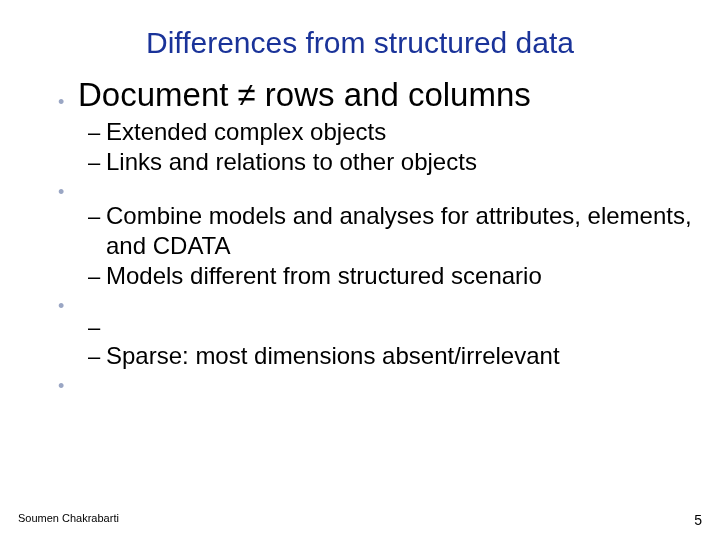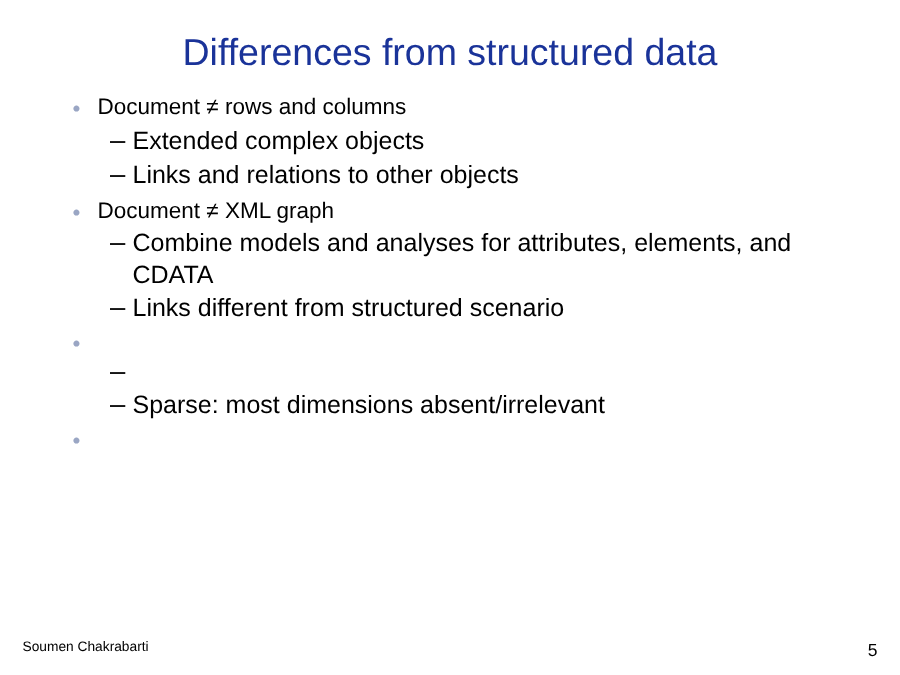--- a/index.html
+++ b/index.html
@@ -40,37 +40,37 @@
     color: #9aa6c4;
     font-size: 18px;
     line-height: 1;
     width: 20px;
     flex: 0 0 20px;
     text-align: left;
     position: relative;
     top: 2px;
   }
   .bullet-text {
-    font-size: 18px;
+    font-size: 33px;
     line-height: 1.25;
   }
   .sub-row {
     display: flex;
     align-items: baseline;
     margin-left: 30px;
     margin-top: 0px;
   }
   .sub-dash {
     color: #000000;
     font-size: 22px;
     width: 18px;
     flex: 0 0 18px;
   }
   .sub-text {
-    font-size: 20px;
+    font-size: 24px;
     line-height: 1.25;
   }
   .footer {
     position: absolute;
     bottom: 12px;
     left: 18px;
     right: 18px;
     display: flex;
     justify-content: space-between;
     align-items: flex-start;
@@ -98,29 +98,28 @@
       <span class="sub-dash">–</span>
       <span class="sub-text">Extended complex objects</span>
     </div>
     <div class="sub-row">
       <span class="sub-dash">–</span>
       <span class="sub-text">Links and relations to other objects</span>
     </div>
 
     <div class="bullet-row">
       <span class="bullet-dot">•</span>
-      <span class="bullet-text">Document ≠ XML graph</span>
     </div>
     <div class="sub-row">
       <span class="sub-dash">–</span>
       <span class="sub-text">Combine models and analyses for attributes, elements, and CDATA</span>
     </div>
     <div class="sub-row">
       <span class="sub-dash">–</span>
-      <span class="sub-text">Links different from structured scenario</span>
+      <span class="sub-text">Models different from structured scenario</span>
     </div>
 
     <div class="bullet-row">
       <span class="bullet-dot">•</span>
     </div>
     <div class="sub-row">
       <span class="sub-dash">–</span>
     </div>
     <div class="sub-row">
       <span class="sub-dash">–</span>

